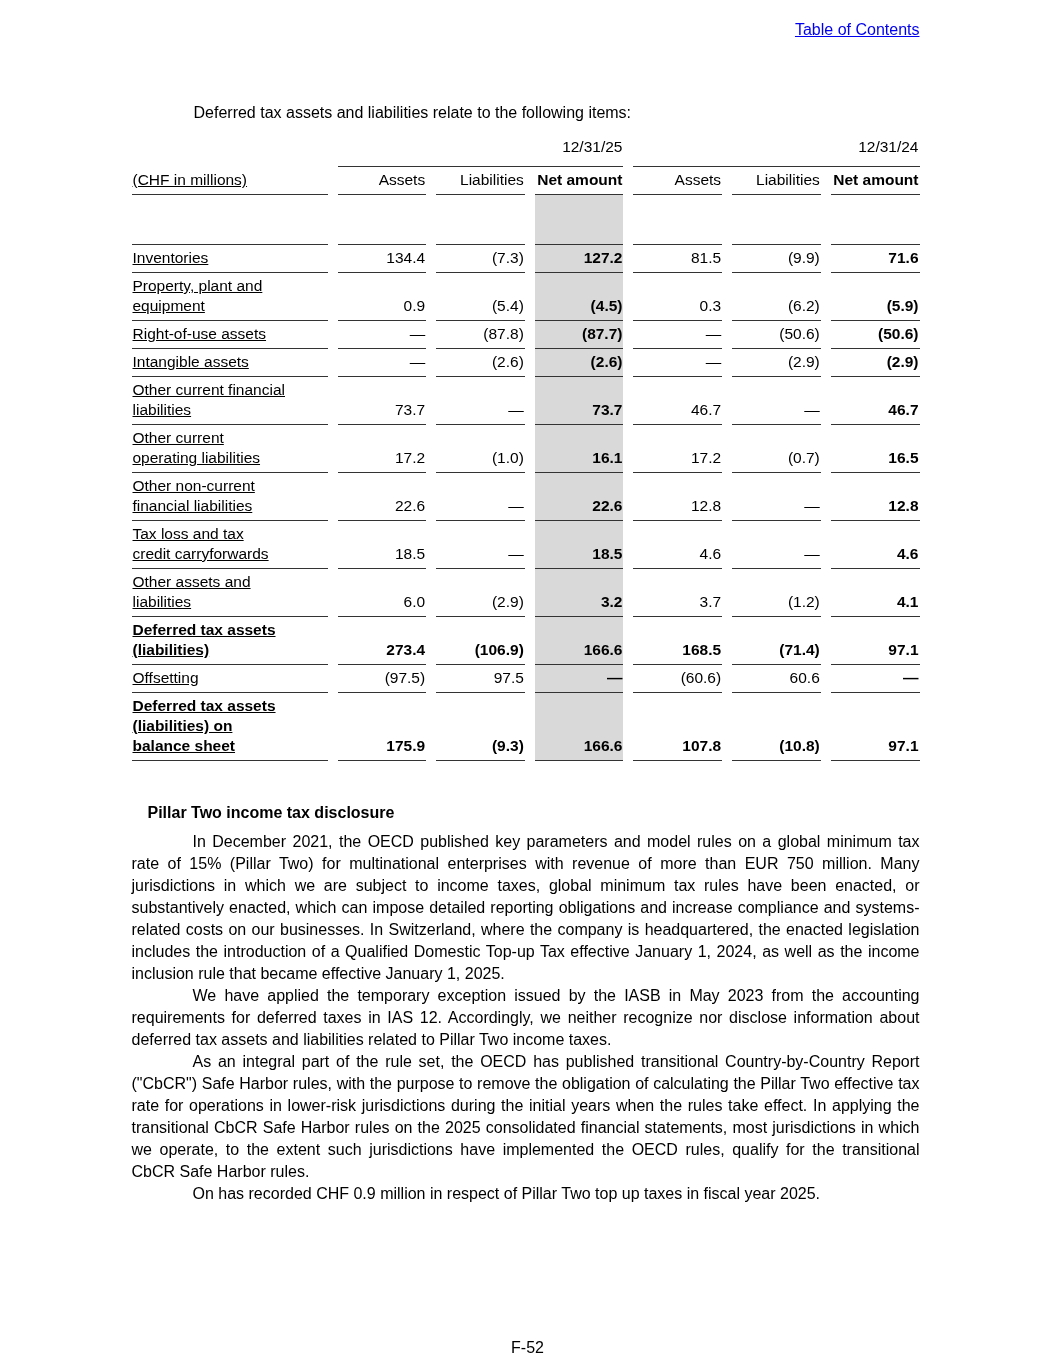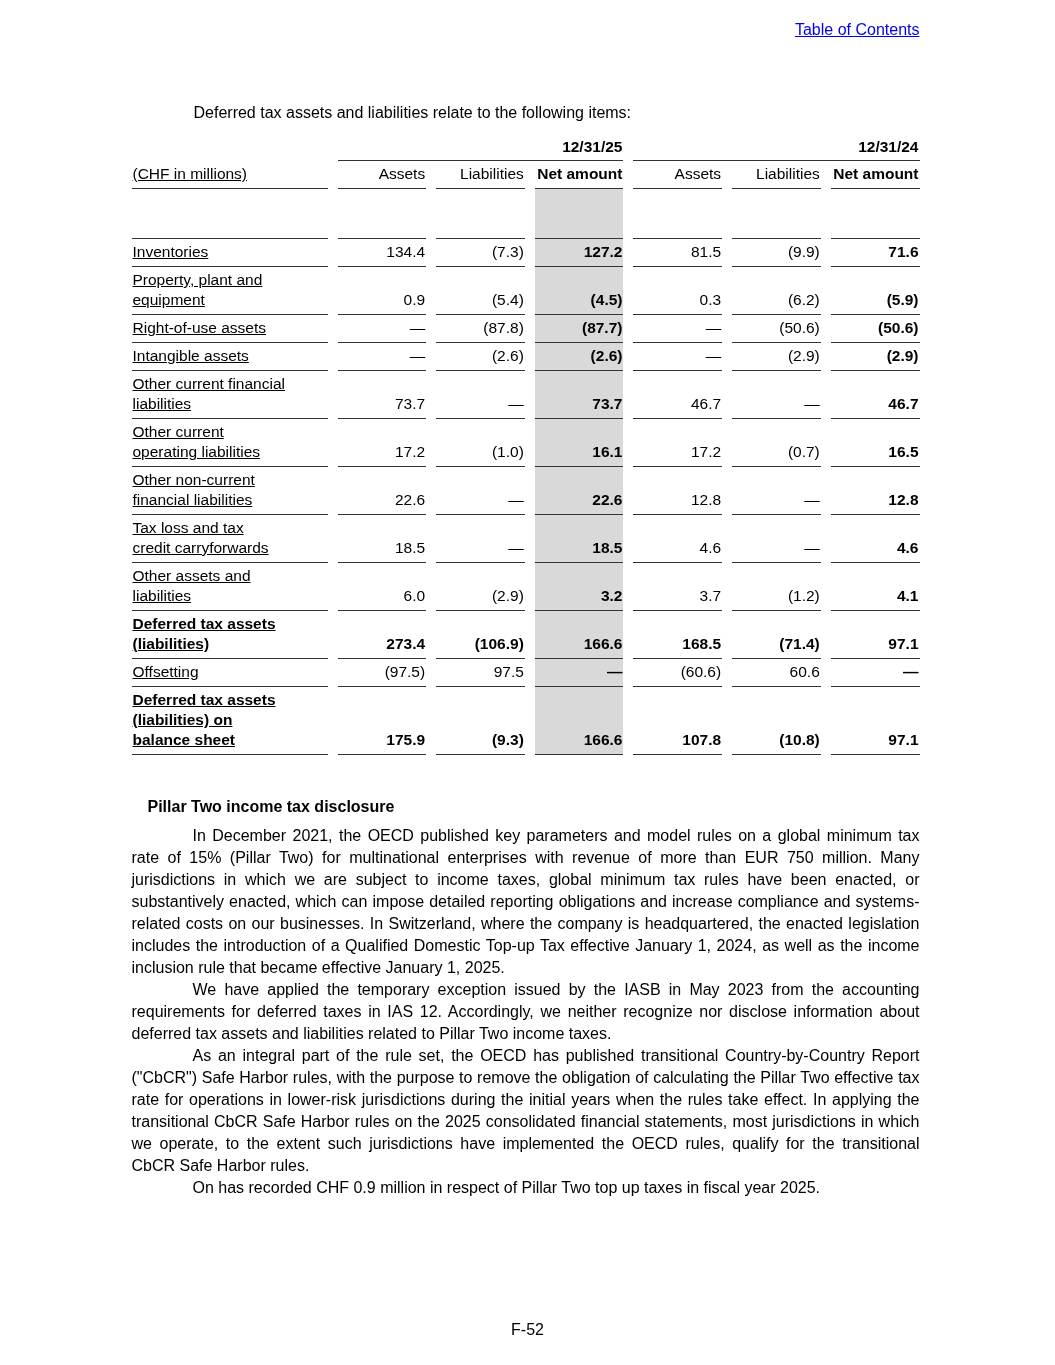--- a/index.html
+++ b/index.html
@@ -47,23 +47,23 @@
     line-height:20px;
   }
   .tax-table col.c-label{width:196px;}
   .tax-table td,.tax-table th{
     padding:3px 1px 4px 1px;
     vertical-align:bottom;
     font-weight:normal;
   }
   .tax-table .period{
     text-align:right;
-    font-weight:bold;
-    border-bottom:1px solid var(--rule);
-    padding-bottom:3px;
+    font-weight:normal;
+    border-bottom:1px solid var(--rule);
+    padding-bottom:9px;
   }
   .tax-table .colhdr{
     border-bottom:1px solid var(--rule);
     padding-bottom:4px;
   }
   .tax-table .lbl{
     text-align:left;
     white-space:pre-line;
     text-decoration:underline;
   }
@@ -93,21 +93,21 @@
     margin:0;
     font-size:16px;
     line-height:22px;
     text-align:justify;
     text-indent:61px;
   }
   .footer{
     position:absolute;
     left:0;
     right:0;
-    bottom:26px;
+    bottom:8px;
     text-align:center;
     font-size:16px;
   }
 </style>
 </head>
 <body>
 
 <div class="page">
 
   <div class="toc-row">

